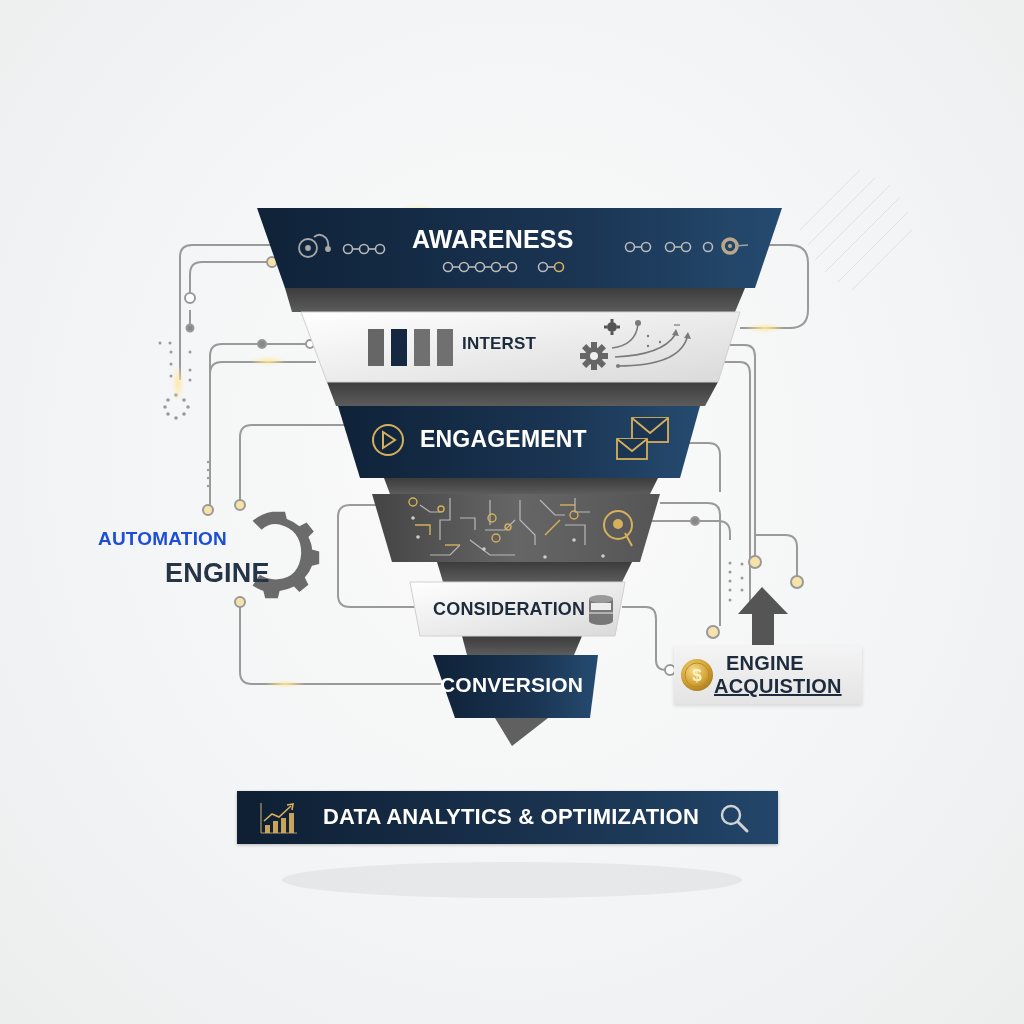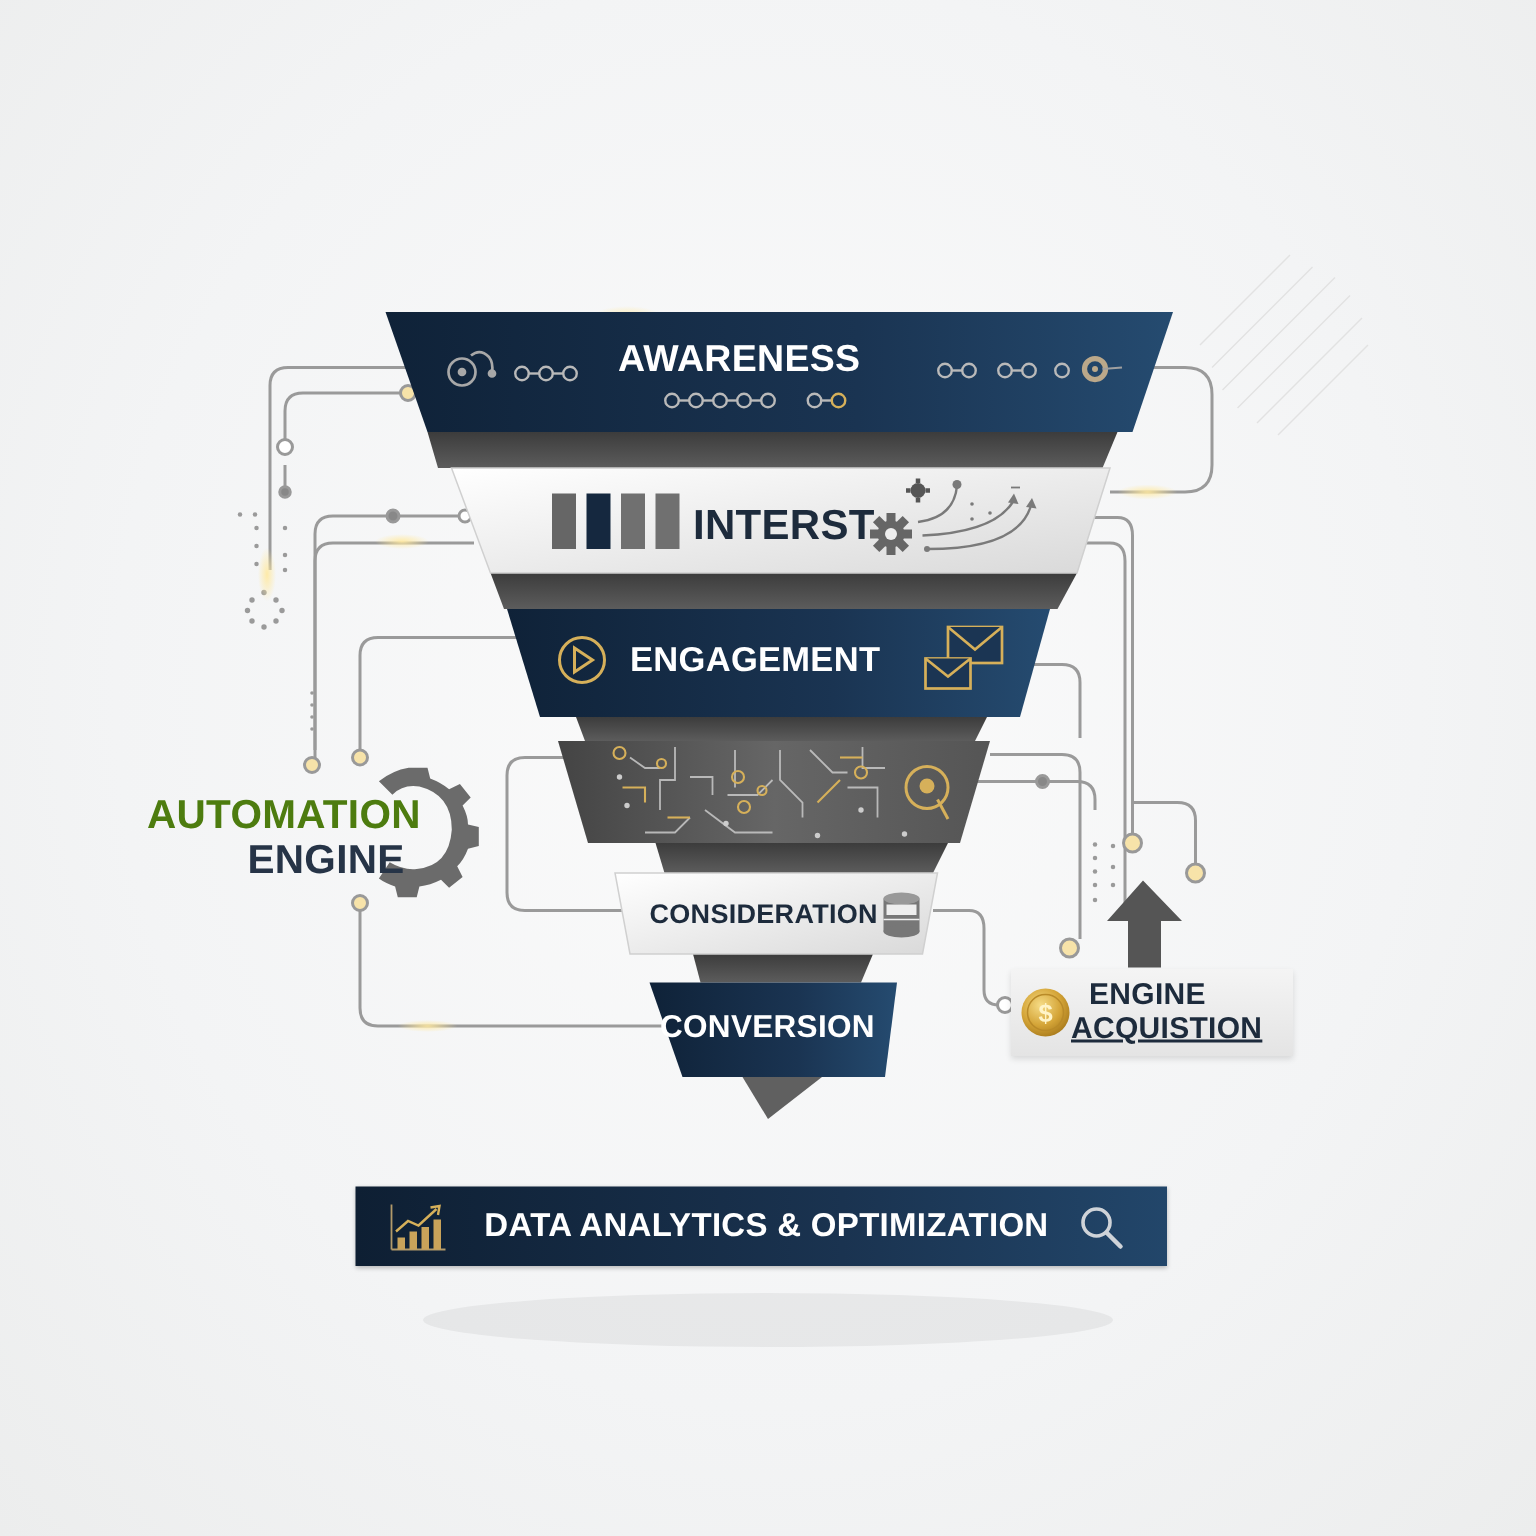--- a/index.html
+++ b/index.html
@@ -334,26 +334,26 @@
       </radialGradient>
     </defs>
     <circle cx="19" cy="19" r="12" fill="none" stroke="#b98a28" stroke-width="1"></circle>
     <text x="19" y="25" text-anchor="middle" font-size="17" font-weight="700" fill="#fff4c8" font-family="Liberation Sans, sans-serif">$</text>
   </svg>
   <div class="label lbl-dark" style="left:52px; top:6px; width:128px; font-size:20px;">ENGINE</div>
   <div class="label lbl-dark" style="left:40px; top:29px; width:148px; font-size:20px;text-decoration:underline;">ACQUISTION</div>
 </div>
 
 <div class="label lbl-light" style="left:412px; top:225px; width:200px; font-size:25px;">AWARENESS</div>
-<div class="label lbl-dark" style="left:462px; top:334px; width:110px; font-size:28px;">INTERST</div>
+<div class="label lbl-dark" style="left:462px; top:334px; width:110px; font-size:17px;">INTERST</div>
 <div class="label lbl-light" style="left:420px; top:426px; width:190px; font-size:23px;">ENGAGEMENT</div>
 <div class="label lbl-dark" style="left:433px; top:599px; width:136px; font-size:18px;">CONSIDERATION</div>
 <div class="label lbl-light" style="left:440px; top:673px; width:150px; font-size:21px;">CONVERSION</div>
 
-<div class="label lbl-dark" style="left:98px; top:528px; width:196px; font-size:27px; color:#4d7c0f;">AUTOMATION</div>
+<div class="label lbl-dark" style="left:98px; top:528px; width:196px; font-size:19px; color:#1d4ed8;">AUTOMATION</div>
 <div class="label lbl-dark" style="left:140px; top:558px; width:116px; font-size:27px; color:#263447;margin-left:25px;">ENGINE</div>
 
 <div class="abs" style="left:237px; top:791px; width:541px; height:53px; background:linear-gradient(90deg,#0e1f33,#1a3350 60%,#22466a); box-shadow:0 1px 3px rgba(0,0,0,0.25);">
   <svg class="abs" style="left:22px; top:10px;" width="40" height="34">
     <line x1="2" y1="2" x2="2" y2="32" stroke="#b29a6a" stroke-width="1.2"></line>
     <line x1="2" y1="32" x2="38" y2="32" stroke="#b29a6a" stroke-width="1.2"></line>
     <rect x="6" y="24" width="5" height="8" fill="#c9a35a"></rect>
     <rect x="14" y="20" width="5" height="12" fill="#c9a35a"></rect>
     <rect x="22" y="17" width="5" height="15" fill="#c9a35a"></rect>
     <rect x="30" y="12" width="5" height="20" fill="#c9a35a"></rect>

